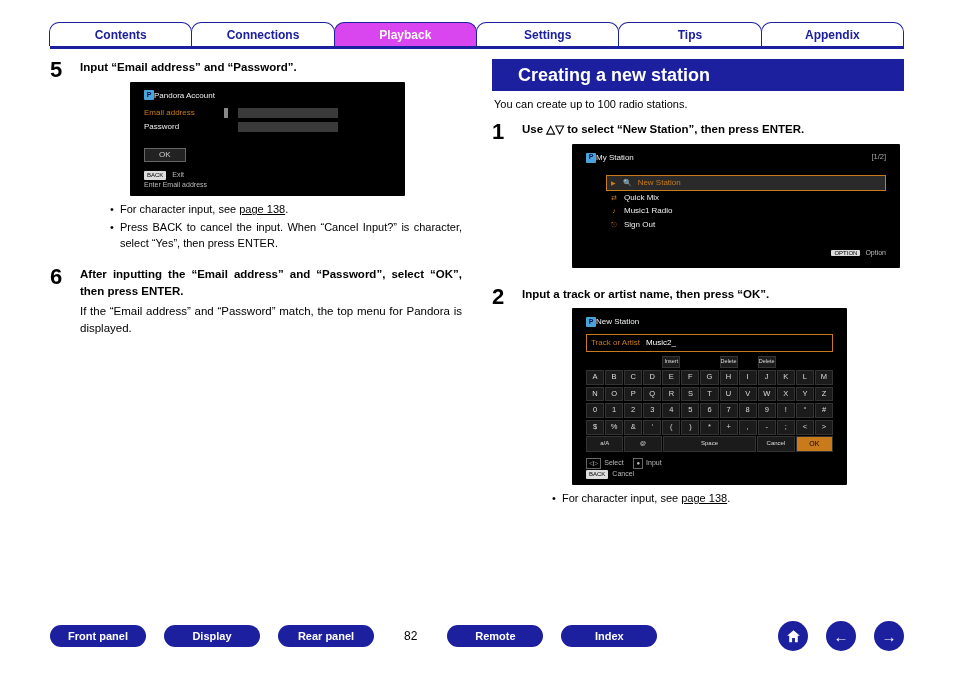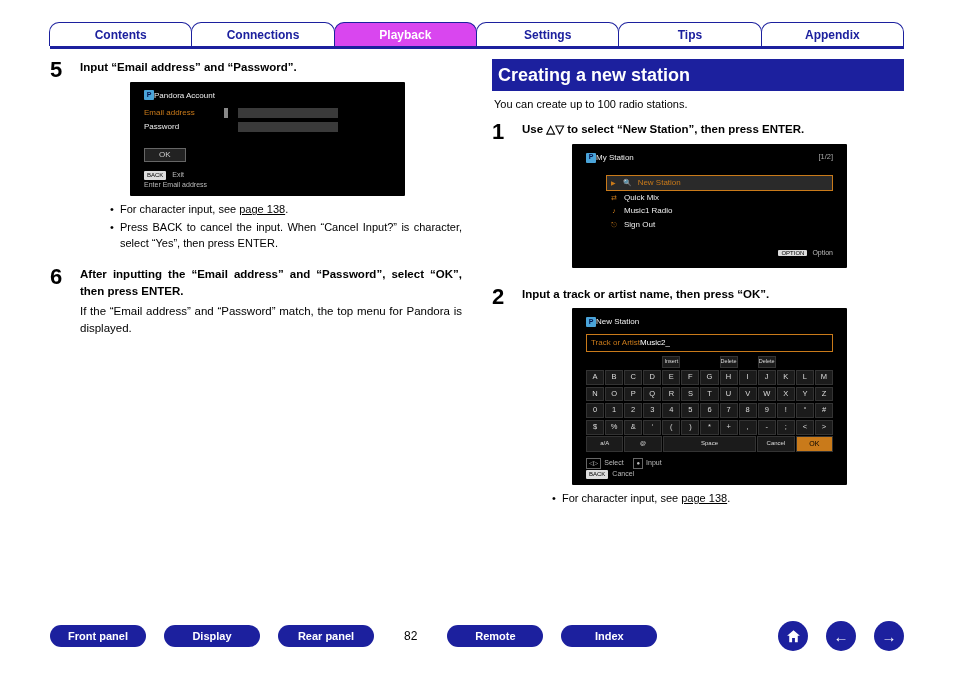--- a/index.html
+++ b/index.html
@@ -81,21 +81,21 @@
     position: absolute;
     left: 0;
   }
   .link { text-decoration: underline; }
 
   .h2bar {
     background: #1c209e;
     color: #fff;
     font-weight: bold;
     font-size: 18px;
-    padding: 3px 6px;
+    padding: 3px 26px;
     margin-bottom: 6px;
   }
   .intro { margin-bottom: 8px; padding-left: 2px; font-size: 11px; }
 
   
   .device {
     background: #000;
     color: #eee;
     font-size: 8px;
     margin: 6px 0 6px 50px;
@@ -116,33 +116,33 @@
   .device .okbtn {
     display:inline-block; border:1px solid #666; background:#222;
     padding:0 14px; font-size:8px; margin-top:14px; color:#ccc;
   }
   .device .foot { margin-top:8px; font-size:7px; color:#bbb; }
   .device .back-tag {
     display:inline-block; background:#ddd; color:#000;
     font-size:6px; padding:0 3px; border-radius:1px; margin-right:4px;
   }
 
-  .device2 { width:275px; margin-left:50px; padding-bottom:10px;}
+  .device2 { width:328px; margin-left:50px; padding-bottom:10px;}
   .device2 .counter { margin-left:auto; color:#aaa; font-size:7.5px; }
   .device2 .menu { margin:12px 0 8px 20px; }
   .device2 .menu .mi { display:flex; align-items:center; gap:6px; padding:1px 4px; font-size:8px; }
   .device2 .menu .mi.sel { background:#2a2a2a; border:1px solid #c97a1a; color:#c97a1a; }
   .device2 .menu .mi.sel::before { content:"▶"; font-size:6px; color:#c97a1a; margin-right:2px;}
   .mini-icon { width:8px; display:inline-block; text-align:center; color:#c97a1a; font-size:7px;}
   .device2 .option-row { text-align:right; font-size:7px; color:#bbb; margin-top:16px;}
   .device2 .option-tag { background:#ddd; color:#000; padding:0 3px; border-radius:1px; font-size:6px; margin-right:3px;}
 
   .device3 { width:275px; margin-left:50px; }
   .device3 .searchrow {
-    display:flex; align-items:center; gap:0;
+    display:flex; align-items:center; gap:6px;
     border:1px solid #c97a1a; padding:2px 4px; margin:4px 0 4px 0;
   }
   .device3 .searchrow .cur { color:#fff; }
   .kbd { display:grid; grid-template-columns:repeat(13,1fr); gap:1px; margin-top:2px;}
   .kbd .k {
     background:#1b1b1b; border:1px solid #333; text-align:center;
     font-size:7.5px; padding:1px 0; color:#ddd;
   }
   .kbd .k.lbl { font-size:5.5px; white-space:nowrap; overflow:hidden;}
   .kbd-row2 { display:grid; grid-template-columns:2fr 2fr 5fr 2fr 2fr; gap:1px; margin-top:1px;}

